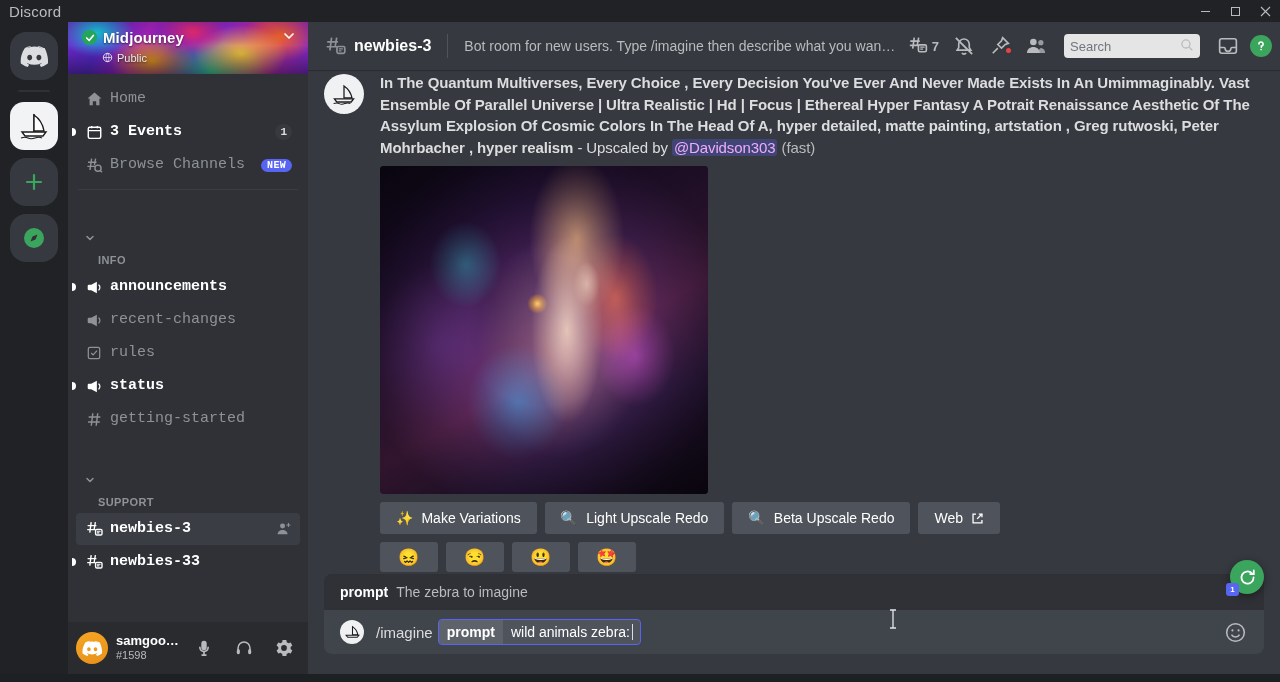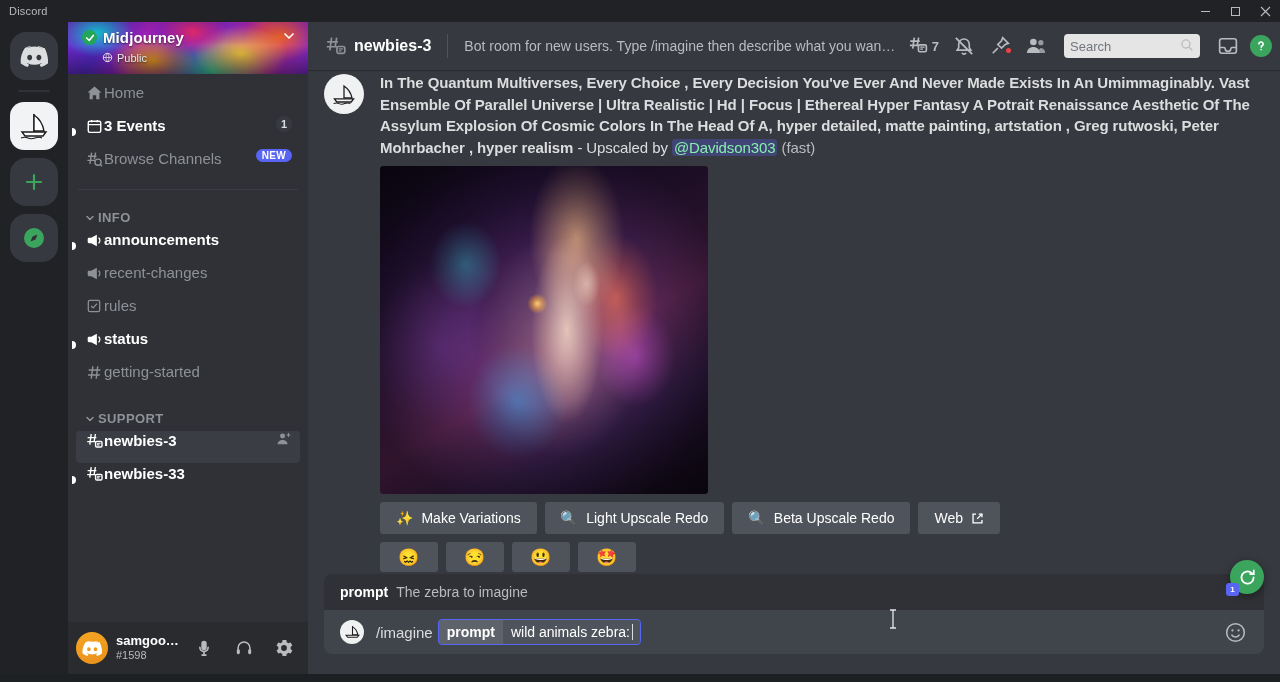--- a/index.html
+++ b/index.html
@@ -12,21 +12,21 @@
     -webkit-font-smoothing:antialiased;
   }
   .app { position:relative; width:1280px; height:682px; display:flex; flex-direction:column; }
 
   
   .titlebar {
     height:22px; background:#202225; display:flex; align-items:center;
     flex:0 0 22px; position:relative; z-index:50;
   }
   .titlebar-label {
-    font-size:11px; color:#b9bbbe; margin-left:9px; letter-spacing:.2px; font-weight:400;
+    font-size:15px; color:#b9bbbe; margin-left:9px; letter-spacing:.2px; font-weight:400;
   }
   .win-controls { margin-left:auto; display:flex; height:22px; }
   .win-btn {
     width:30px; height:22px; display:flex; align-items:center; justify-content:center;
     color:#b9bbbe;
   }
   .win-btn svg { display:block; }
 
   
   .body-row { flex:1 1 auto; display:flex; min-height:0; }
@@ -85,22 +85,23 @@
     text-shadow:0 1px 2px rgba(0,0,0,.55); white-space:nowrap;
   }
   .chev-down { margin-left:auto; color:#fff; opacity:.95; }
   .banner-row2 { display:flex; align-items:center; gap:4px; margin-top:4px; margin-left:20px; }
   .public-label { font-size:11px; color:#e8e9eb; text-shadow:0 1px 2px rgba(0,0,0,.55); }
 
   .chan-scroll { flex:1 1 auto; overflow:hidden; padding-top:8px; }
 
   .nav-row {
     position:relative; height:32px; margin:1px 8px; border-radius:4px;
-    display:flex; align-items:flex-start; padding:0 8px; cursor:pointer;
+    display:flex; align-items:center; padding:0 8px; gap:6px; cursor:pointer;
     color:#8e9297;
+    font-family:Liberation Mono, monospace;
   }
   .nav-row.unread { color:#fff; font-weight:700; }
   .nav-row.selected { background:#3a3d44; color:#fff; }
   .unread-dot {
     position:absolute; left:-8px; top:50%; transform:translateY(-50%);
     width:8px; height:8px; border-radius:50%; background:#fff;
     clip-path:inset(0 0 0 50%);
   }
   .nav-ico { width:20px; height:20px; flex:0 0 20px; display:flex; align-items:center; justify-content:center; }
   .nav-label {
@@ -119,21 +120,21 @@
   }
   .nav-right-ico { margin-left:auto; color:#8e9297; display:flex; align-items:center; }
 
   .divider { height:1px; background:#3a3d44; margin:8px 10px 4px; }
 
   .cat {
     display:flex; align-items:center; gap:2px; padding:16px 8px 4px 8px;
     margin:0 8px; color:#8e9297; cursor:pointer;
   }
   .cat-text {
-    font-size:13px; font-weight:700; letter-spacing:.4px; text-transform:uppercase;
+    font-size:11px; font-weight:700; letter-spacing:.4px; text-transform:uppercase;margin-top:44px;
   }
 
   
   .userbar {
     height:52px; flex:0 0 52px; background:#292b2f; display:flex; align-items:center;
     padding:0 8px; gap:8px;
   }
   .avatar-sm {
     width:32px; height:32px; border-radius:50%; flex:0 0 32px;
     background:linear-gradient(160deg,#f5a623,#e8901a); display:flex;
@@ -191,21 +192,21 @@
     background:#f0f1f3; display:flex; align-items:center; justify-content:center;
     overflow:hidden;
   }
   .msg-body { flex:1 1 auto; min-width:0; }
   .msg-text {
     font-size:15px; line-height:21.5px; color:#dcddde; font-weight:700;
     letter-spacing:-.1px;
   }
   .msg-text .norm { font-weight:400; color:#dcddde; }
   .mention {
-    background:rgba(88,101,242,.3); color:#86efac; border-radius:3px;
+    background:rgba(88,101,242,.3); color:#f0abfc; border-radius:3px;
     padding:0 2px; font-weight:500;
   }
   .paren { color:#b9bbbe; font-weight:400; }
 
   .gen-image {
     width:328px; height:328px; border-radius:4px; margin-top:8px; overflow:hidden;
     position:relative; cursor:pointer; background:#120a1e;
   }
   .art {
     position:absolute; inset:0;

